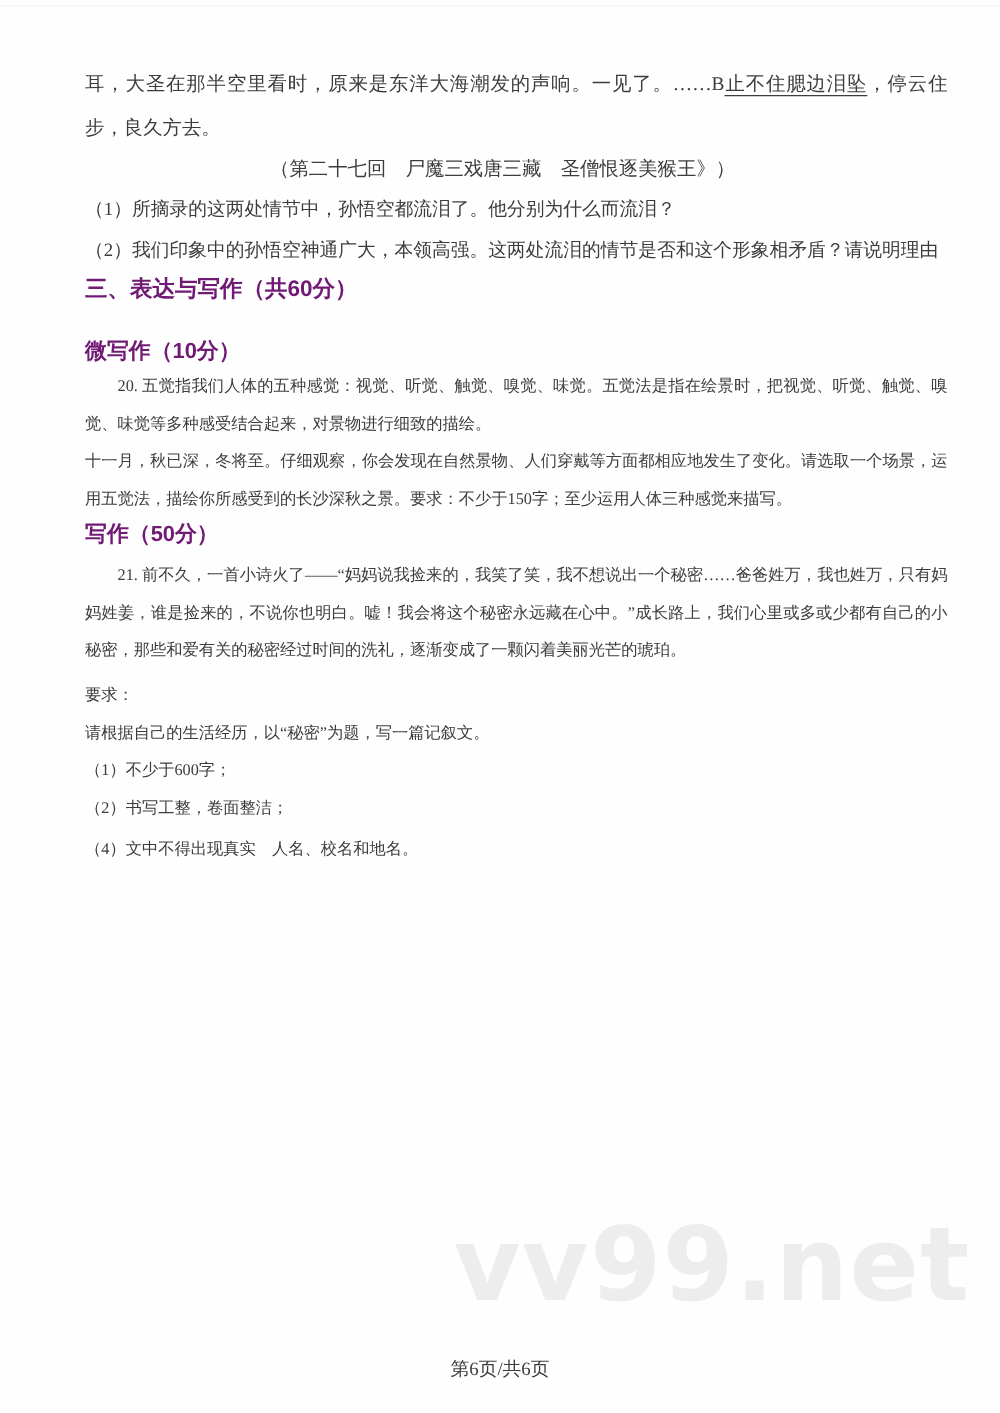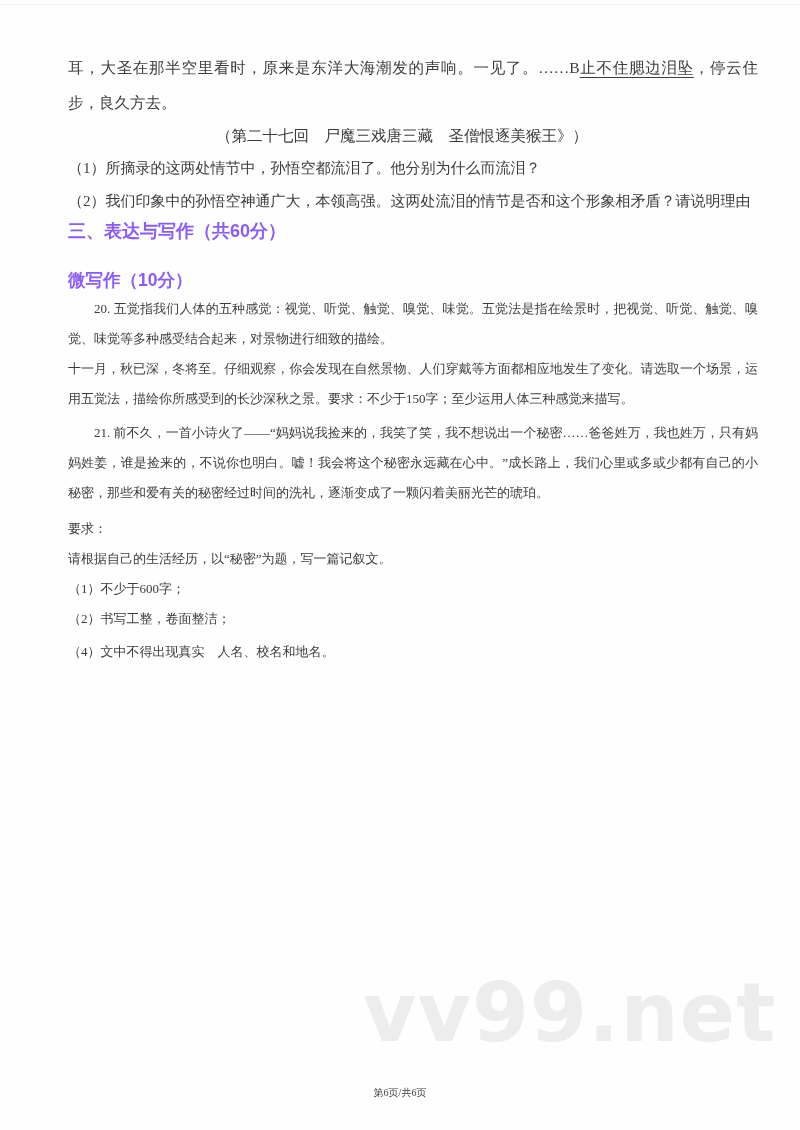--- a/index.html
+++ b/index.html
@@ -49,21 +49,21 @@
   }
   .question {
     font-size: 15px;
     line-height: 33px;
     white-space: nowrap;
   }
   h2, h3 {
     margin: 0;
     font-family: "Liberation Sans", "DejaVu Sans", sans-serif;
     font-weight: 700;
-    color: #8b5cf6;
+    color: #701a75;
   }
   h2 {
     font-size: 18px;
     line-height: 27px;
   }
   h3 {
     font-size: 17.5px;
     line-height: 27px;
     margin-top: 22px;
   }
@@ -89,21 +89,21 @@
     letter-spacing: 1px;
     color: #ededed;
     user-select: none;
   }
   .footer {
     position: absolute;
     left: 0;
     right: 0;
     top: 1086px;
     text-align: center;
-    font-size: 10px;
+    font-size: 15px;
     color: #3c3c3c;
     z-index: 2;
   }
 </style>
 </head>
 <body>
 
 <div class="page">
   <div class="top-line"></div>
 
@@ -117,20 +117,21 @@
     <p class="question">（1）所摘录的这两处情节中，孙悟空都流泪了。他分别为什么而流泪？</p>
     <p class="question">（2）我们印象中的孙悟空神通广大，本领高强。这两处流泪的情节是否和这个形象相矛盾？请说明理由</p>
 
     <h2>三、表达与写作（共60分）</h2>
 
     <h3>微写作（10分）</h3>
 
     <p class="para indent">20. 五觉指我们人体的五种感觉：视觉、听觉、触觉、嗅觉、味觉。五觉法是指在绘景时，把视觉、听觉、触觉、嗅觉、味觉等多种感受结合起来，对景物进行细致的描绘。</p>
     <p class="para">十一月，秋已深，冬将至。仔细观察，你会发现在自然景物、人们穿戴等方面都相应地发生了变化。请选取一个场景，运用五觉法，描绘你所感受到的长沙深秋之景。要求：不少于150字；至少运用人体三种感觉来描写。</p>
 
+    <h3 class="tight">写作（50分）</h3>
 
     <p class="para indent mt4">21. 前不久，一首小诗火了——“妈妈说我捡来的，我笑了笑，我不想说出一个秘密……爸爸姓万，我也姓万，只有妈妈姓姜，谁是捡来的，不说你也明白。嘘！我会将这个秘密永远藏在心中。”成长路上，我们心里或多或少都有自己的小秘密，那些和爱有关的秘密经过时间的洗礼，逐渐变成了一颗闪着美丽光芒的琥珀。</p>
     <p class="para mt6">要求：</p>
 
     <p class="para">请根据自己的生活经历，以“秘密”为题，写一篇记叙文。</p>
     <p class="para">（1）不少于600字；</p>
     <p class="para">（2）书写工整，卷面整洁；</p>
     <p class="para mt3">（4）文中不得出现真实　人名、校名和地名。</p>
   </div>
 

